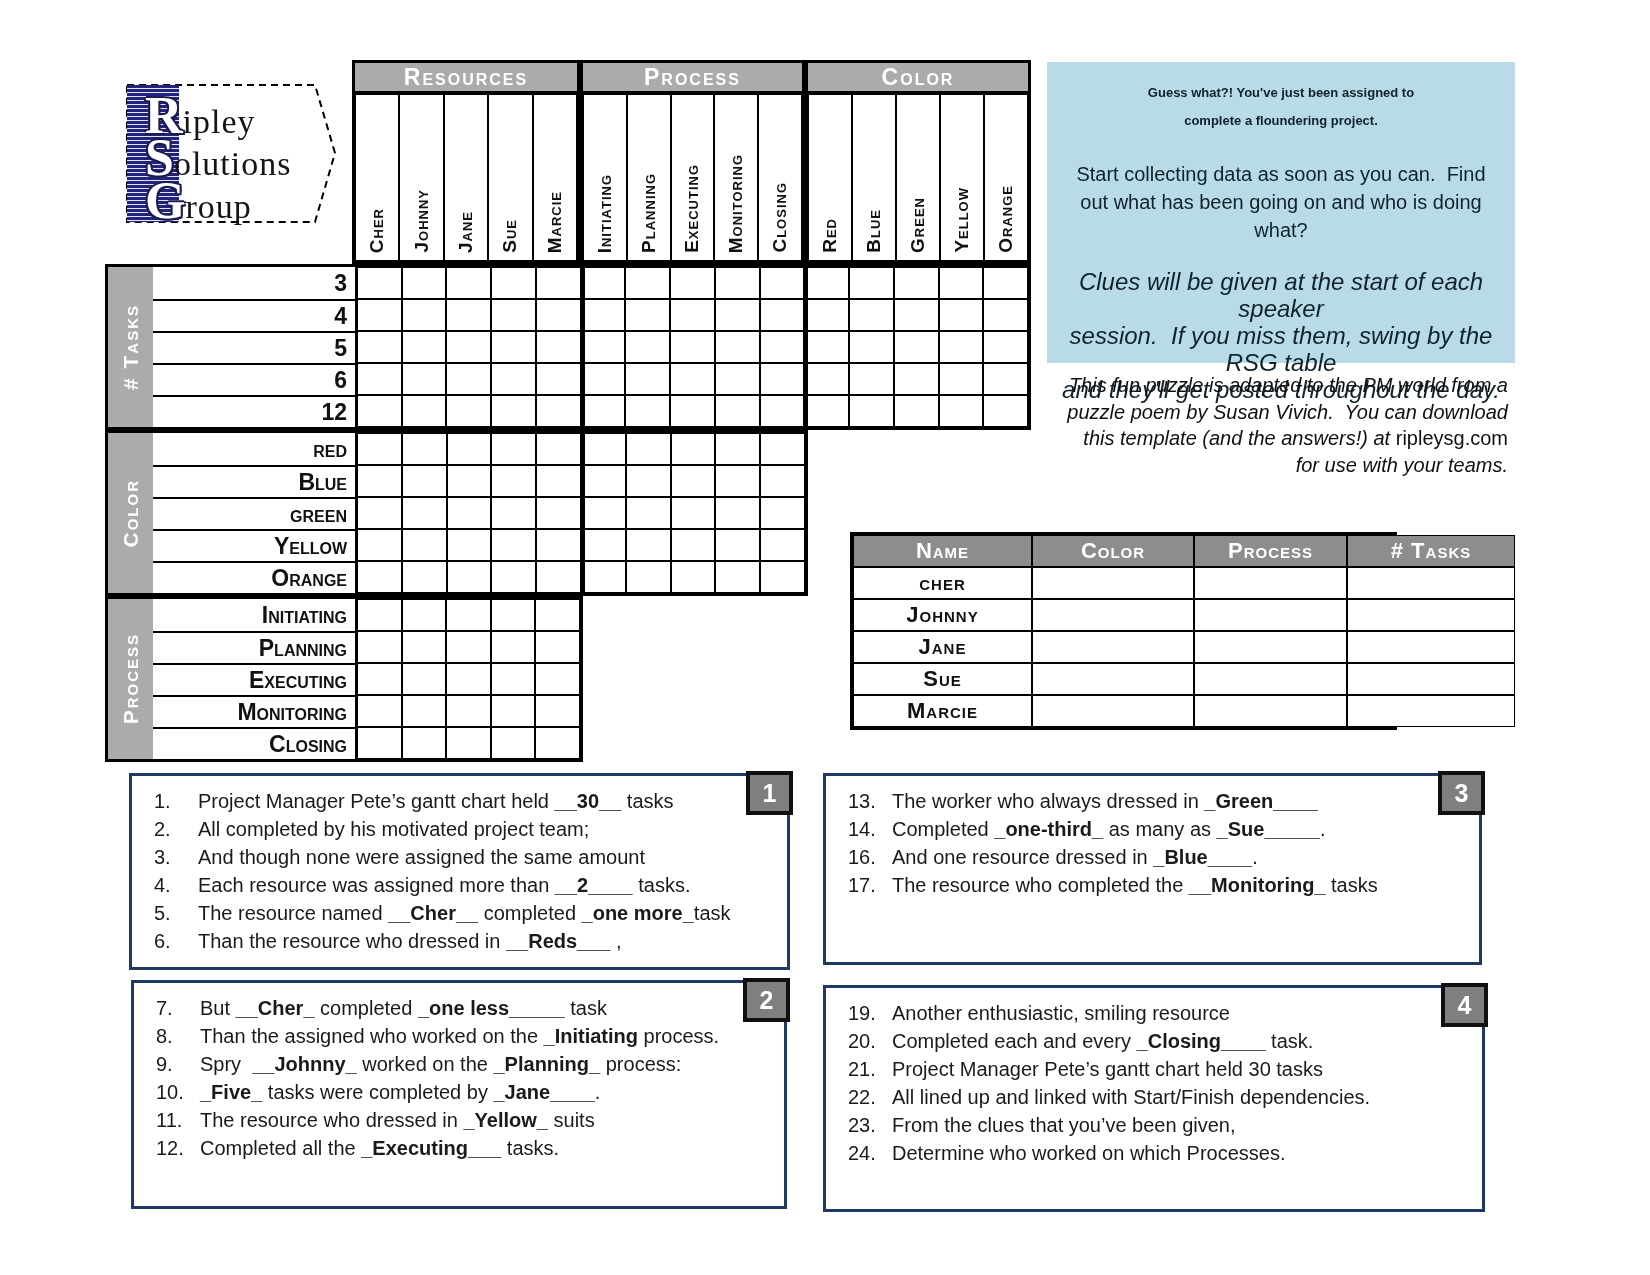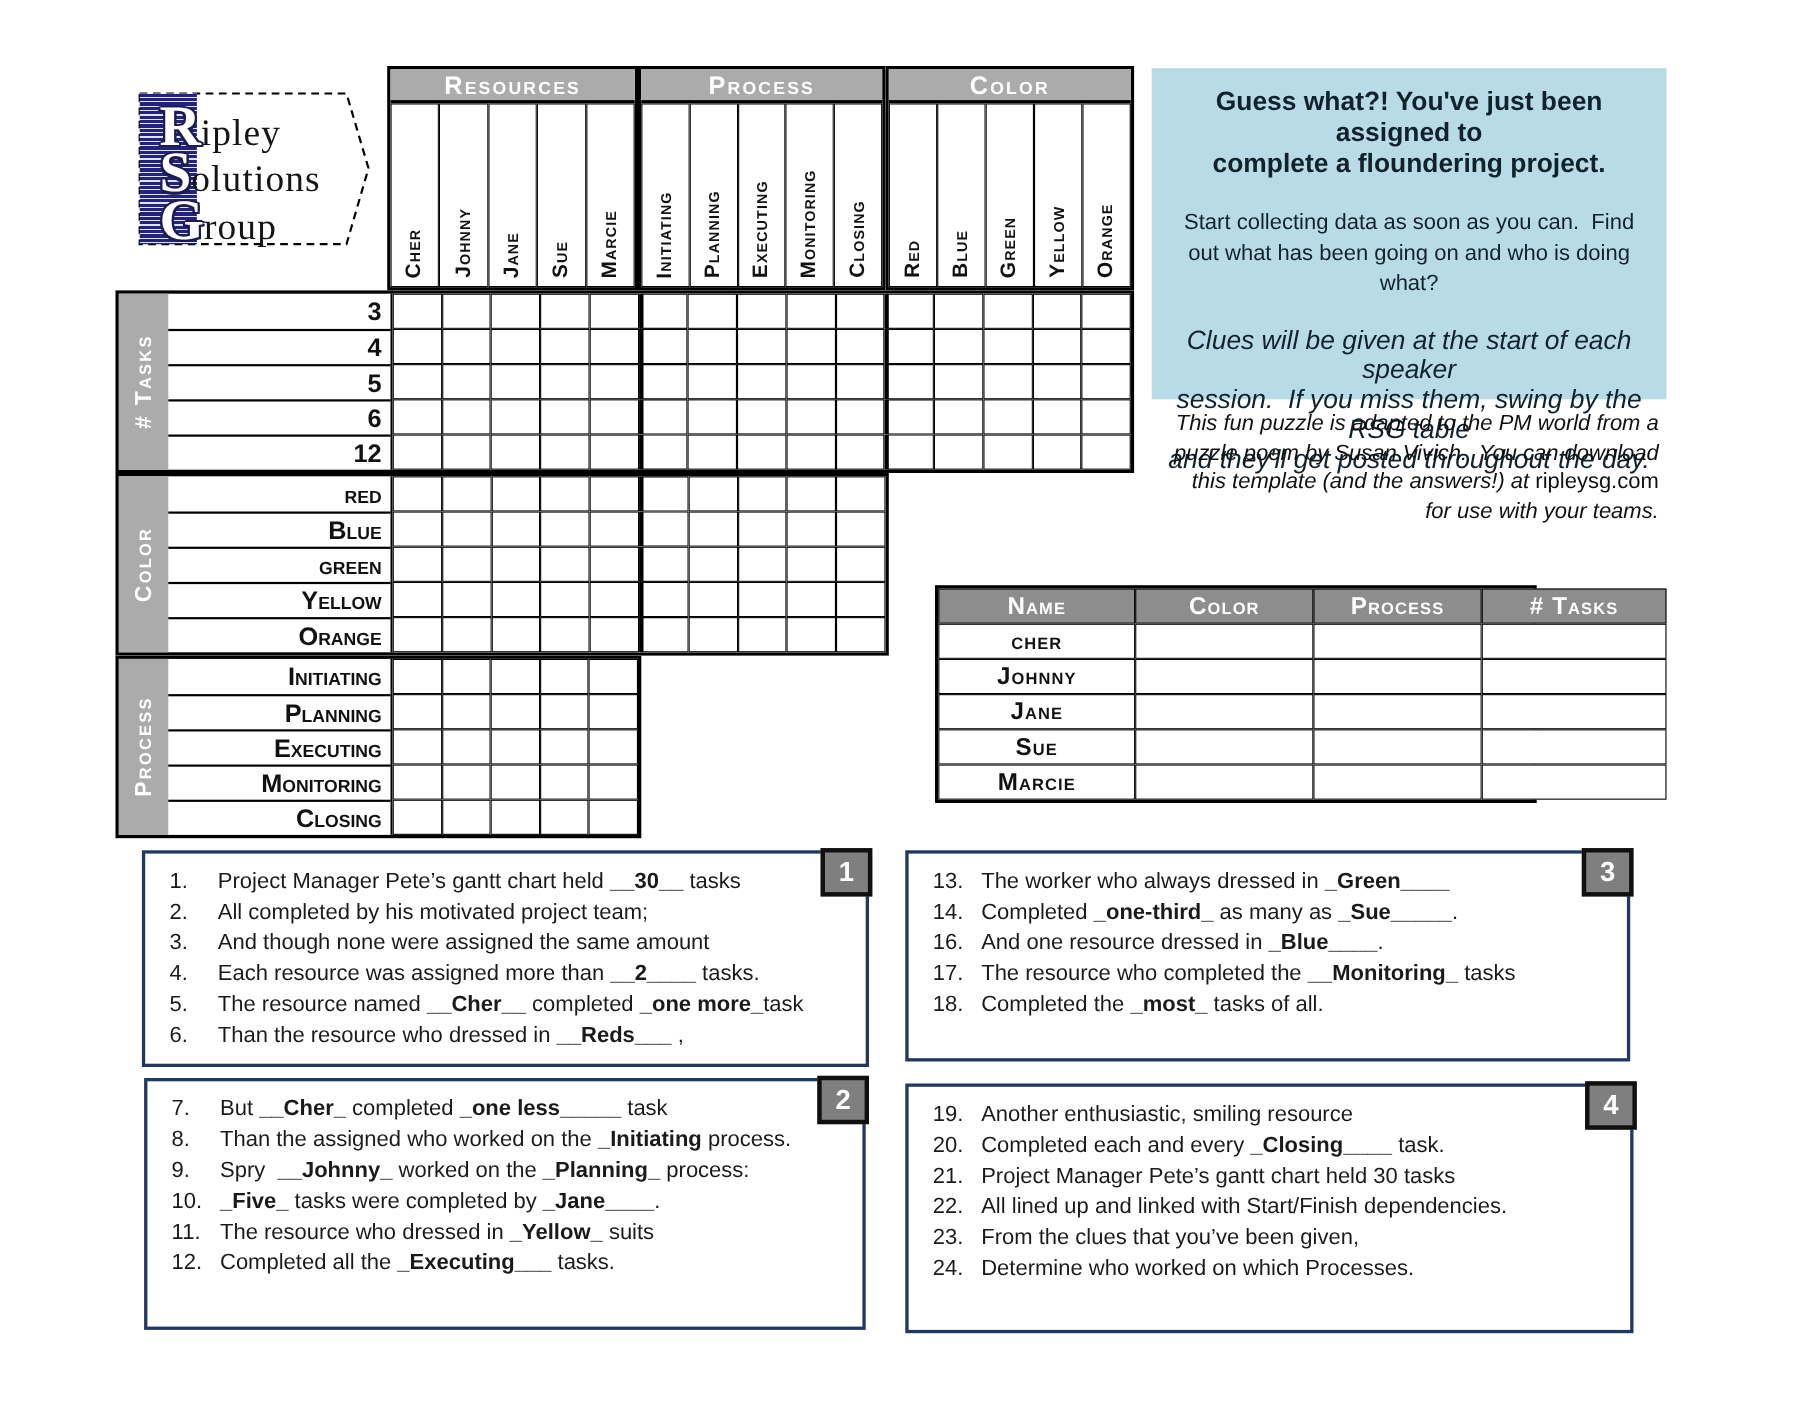--- a/index.html
+++ b/index.html
@@ -42,21 +42,21 @@
   .rlabel{display:flex;align-items:center;justify-content:flex-end;padding-right:8px;
           font-weight:bold;font-size:23px;font-variant:small-caps;border-top:2px solid #000;}
   .rlabel:first-child{border-top:none;}
   .cells{flex:1;display:grid;grid-template-rows:repeat(5,1fr);}
   .cell{border:1px solid #000;background:#fff;}
   .cell.gsep{border-left:4px solid #000;}
 
   
   #infobox{position:absolute;left:1047px;top:62px;width:468px;height:301px;
            background:#b9dbe7;box-sizing:border-box;padding:17px 12px;text-align:center;color:#10222b;}
-  #infobox .head{font-weight:bold;font-size:24px;line-height:28px;white-space:pre-wrap;}
+  #infobox .head{font-weight:bold;font-size:13px;line-height:28px;white-space:pre-wrap;}
   #infobox .body{font-size:20px;line-height:28px;margin-top:25px;white-space:pre-wrap;}
   #infobox .note{font-style:italic;font-size:24px;line-height:27px;margin-top:24px;white-space:pre-wrap;}
 
   
   #credit{position:absolute;left:1030px;top:372px;width:478px;text-align:right;
           font-size:20px;line-height:26.5px;color:#101010;white-space:pre-wrap;}
   #credit .it{font-style:italic;} #credit .up{font-style:normal;}
 
   
   #anstable{position:absolute;left:850px;top:532px;width:547px;border:3px solid #000;
@@ -473,24 +473,20 @@
           <span class="cluetext"><span>Completed </span><b>_one-third_</b><span> as many as </span><b>_Sue_____</b><span>.</span></span>
         </div>
         <div class="cluerow">
           <span class="cluenum">16.</span>
           <span class="cluetext"><span>And one resource dressed in </span><b>_Blue____</b><span>.</span></span>
         </div>
         <div class="cluerow">
           <span class="cluenum">17.</span>
           <span class="cluetext"><span>The resource who completed the </span><b>__Monitoring_</b><span> tasks</span></span>
         </div>
-        <div class="cluerow">
-          <span class="cluenum">18.</span>
-          <span class="cluetext"><span>Completed the </span><b>_most_</b><span> tasks of all.</span></span>
-        </div>
       </div>
   </div>
   <div class="cluebox" id="cb3">
     <div class="tab">4</div>
     <div class="cluelist">
         <div class="cluerow">
           <span class="cluenum">19.</span>
           <span class="cluetext"><span>Another enthusiastic, smiling resource</span></span>
         </div>
         <div class="cluerow">

